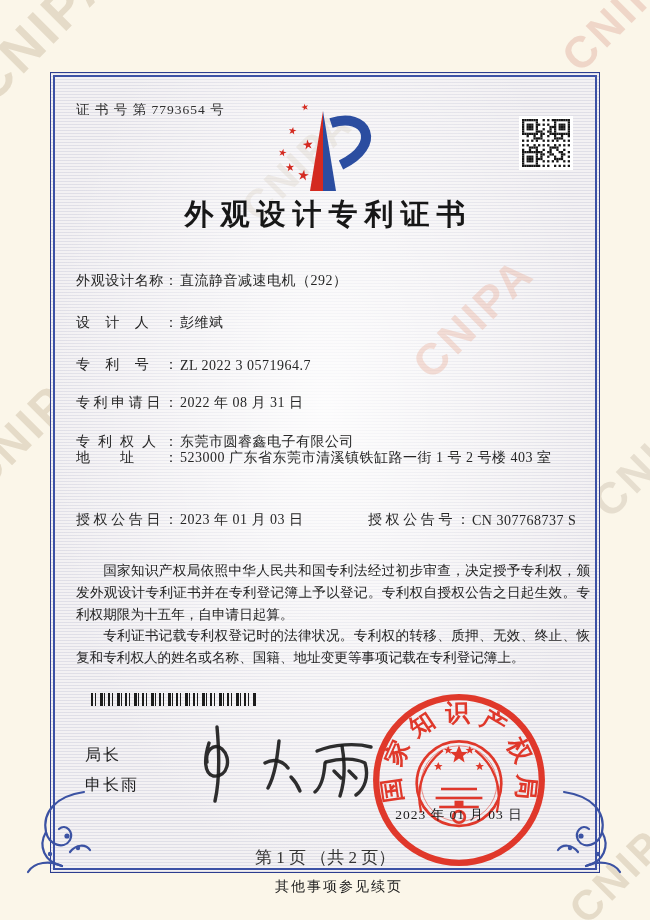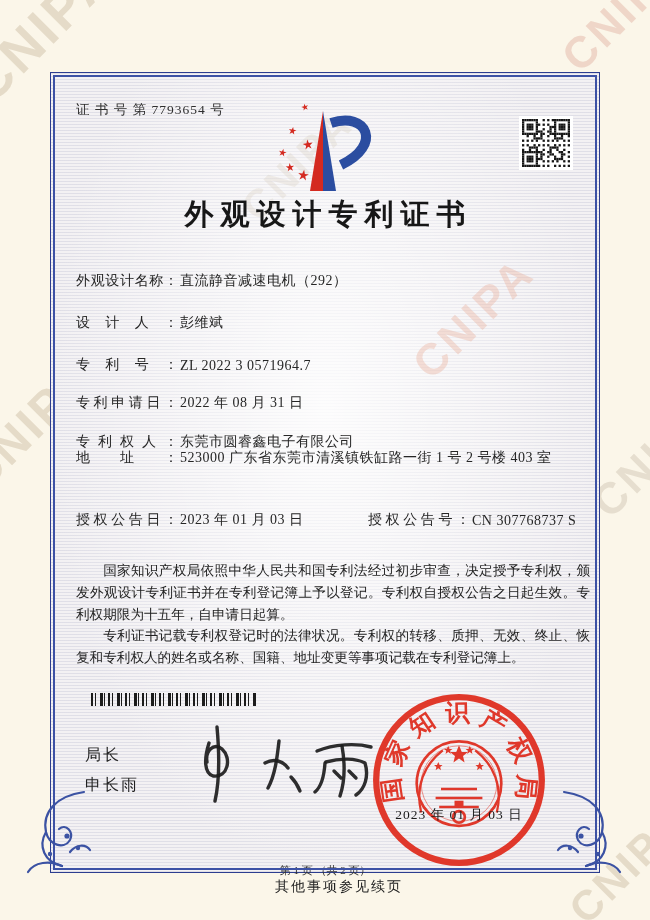--- a/index.html
+++ b/index.html
@@ -70,21 +70,21 @@
   .signer.t2{top:702px;}
   .sig{position:absolute;left:128px;top:648px;}
   .sig path{stroke:#1c1c1c;stroke-width:3.4;fill:none;stroke-linecap:round;stroke-linejoin:round;opacity:.92;}
 
   
   .seal{position:absolute;left:318px;top:617px;width:180px;height:180px;opacity:.93;}
   .seal-date{position:absolute;left:322px;top:733px;width:172px;text-align:center;
              font-size:13.5px;color:#1b1b1b;letter-spacing:1px;z-index:5;}
 
   
-  .pageno{position:absolute;left:0;top:773px;width:100%;text-align:center;font-size:11px;color:#333;margin-top:17px;}
+  .pageno{position:absolute;left:0;top:773px;width:100%;text-align:center;font-size:17px;color:#333;}
   .contnote{position:absolute;left:0;top:878px;width:100%;text-align:center;
             font-size:14px;color:#222;letter-spacing:2px;padding-left:14px;}
 
   
   .corner{position:absolute;width:72px;height:92px;color:#3b52a3;}
   .corner svg{width:100%;height:100%;}
   .corner path{stroke:#3b52a3;fill:none;stroke-width:2.2;stroke-linecap:round;}
   .corner .fill{fill:#3b52a3;stroke:none;}
   .corner.cl{left:20px;top:782px;}
   .corner.cr{left:556px;top:782px;transform:scaleX(-1);}

